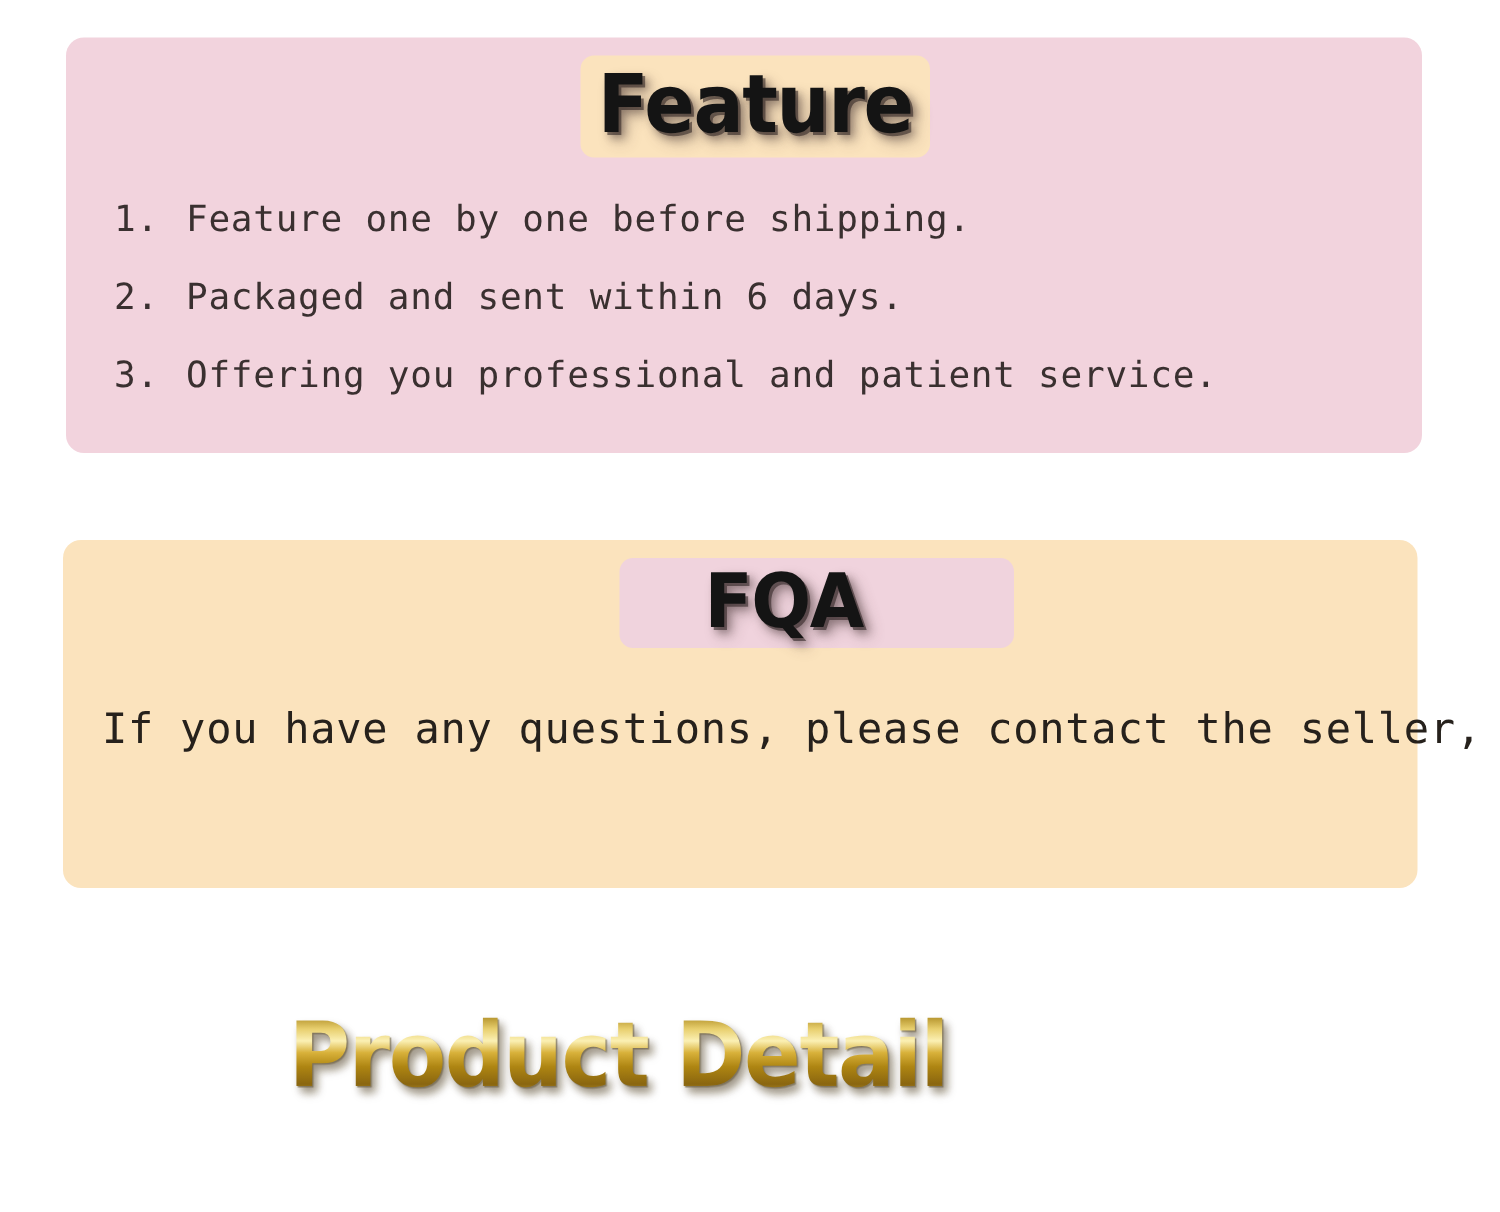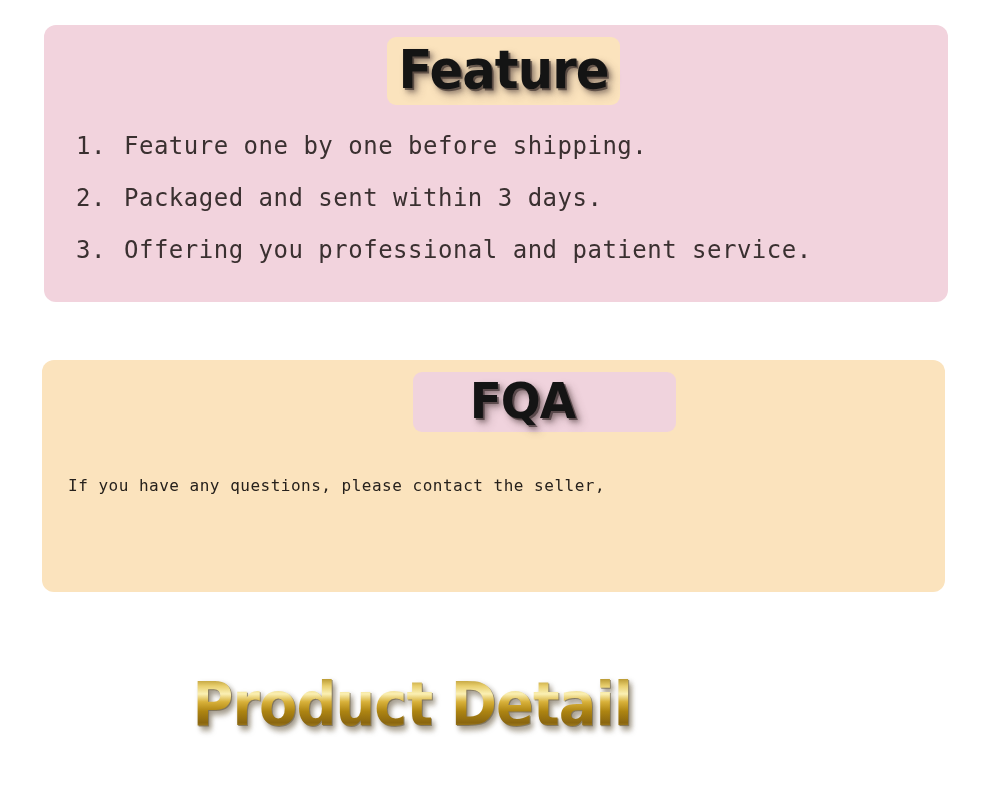--- a/index.html
+++ b/index.html
@@ -123,21 +123,21 @@
     white-space: nowrap;
   }
   #fqa-body {
     position: absolute;
     left: 26px;
     top: 100px;
     right: 14px;
   }
   .fqa-line {
     font-family: "DejaVu Sans Mono", monospace;
-    font-size: 16px;
+    font-size: 28px;
     color: #26211c;
     letter-spacing: 0.5px;
     height: 51px;
     line-height: 51px;
     white-space: nowrap;
   }
 
   
   #product-detail-heading {
     position: absolute;
@@ -188,21 +188,21 @@
 
   <div id="feature-list">
 
     <div class="feature-row">
       <span class="feature-num">1.</span>
       <span class="feature-text">Feature one by one before shipping.</span>
     </div>
 
     <div class="feature-row">
       <span class="feature-num">2.</span>
-      <span class="feature-text">Packaged and sent within 3 days.</span>
+      <span class="feature-text">Packaged and sent within 6 days.</span>
     </div>
 
     <div class="feature-row">
       <span class="feature-num">3.</span>
       <span class="feature-text">Offering you professional and patient service.</span>
     </div>
 
   </div>
 </div>
 

